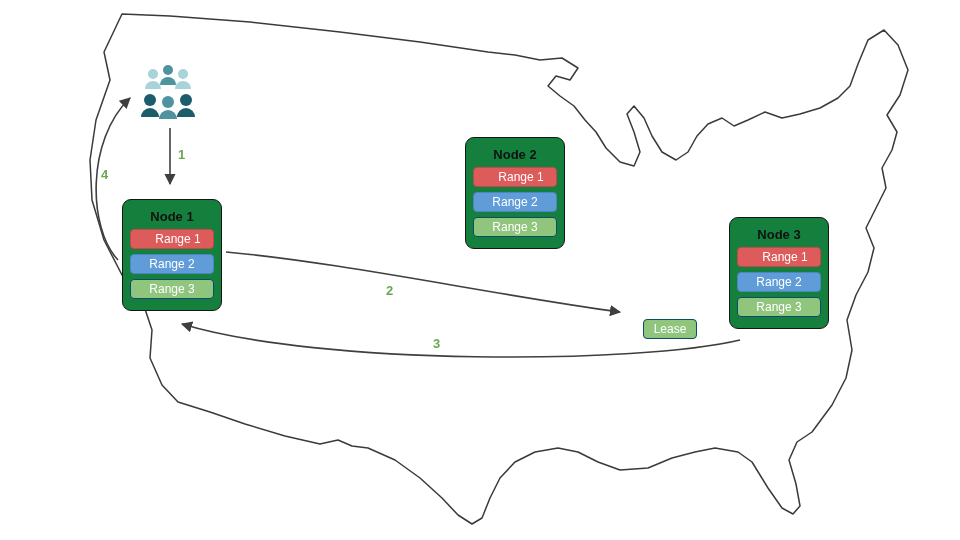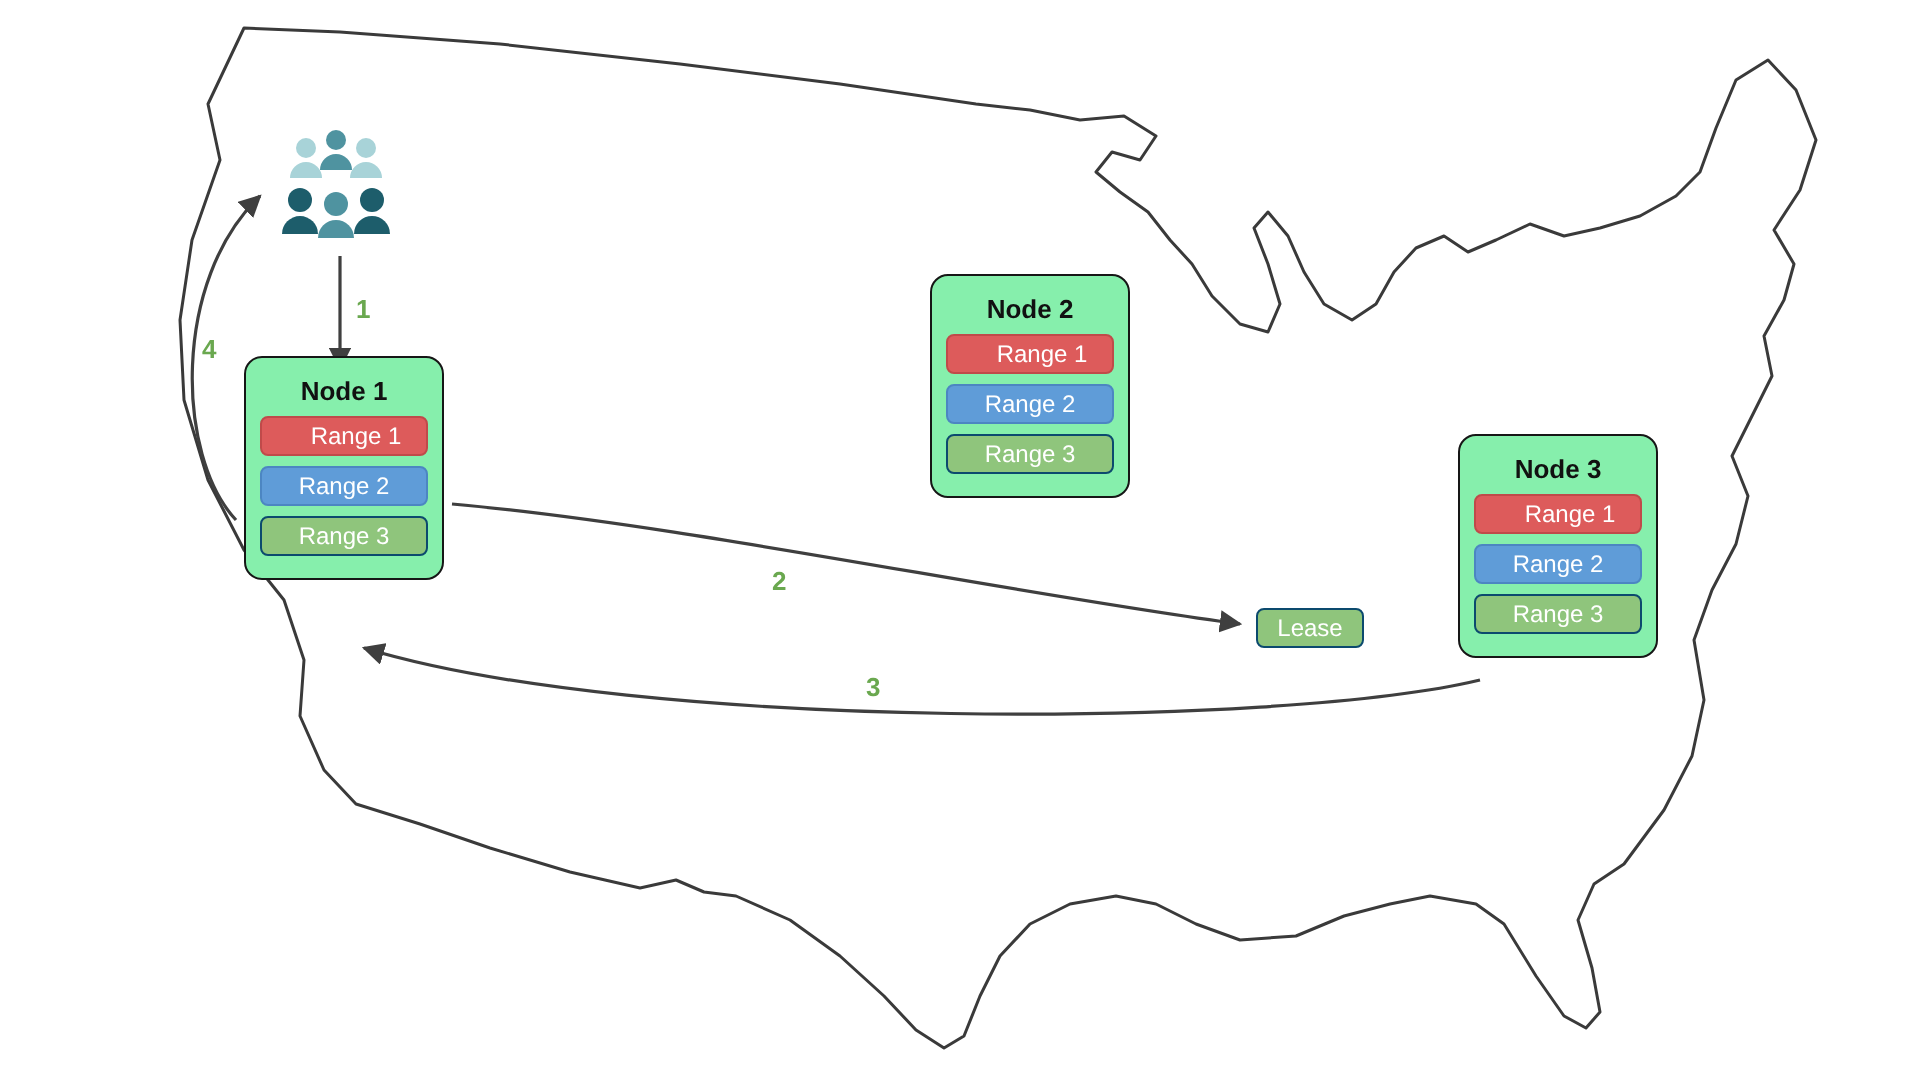--- a/index.html
+++ b/index.html
@@ -2,43 +2,43 @@
 <html><head>
 <meta charset="utf-8">
 <style>
   html,body{margin:0;padding:0;background:#ffffff;}
   #stage{
     position:relative;width:960px;height:540px;background:#ffffff;overflow:hidden;
     font-family:"Liberation Sans", sans-serif;
   }
   #diagram-svg{position:absolute;left:0;top:0;z-index:1;}
   .node{
-    position:absolute;background:#86efac;border:1.6px solid #161616;border-radius:9px;
+    position:absolute;background:#15803d;border:1.6px solid #161616;border-radius:9px;
     width:100px;padding:9px 0 11px;text-align:center;z-index:2;box-sizing:border-box;
   }
   .node-title{font-weight:bold;font-size:13px;color:#111;margin-bottom:3px;}
   .badge{
     width:84px;height:20px;line-height:19px;border-radius:4px;color:#fff;
     font-size:12px;text-align:center;margin:5px auto 0;box-sizing:border-box;
   }
   .badge.red{background:#dd5b5b;border:1px solid #c04a4a;padding-left:12px;}
   .badge.blue{background:#5f9cd8;border:1px solid #4c86c2;text-align:center;}
   .badge.green{background:#8fc57c;border:1px solid #0c4a6e;}
   .lease{
     position:absolute;left:628px;top:304px;width:54px;height:20px;line-height:19px;
-    margin:0;z-index:2;
+    margin:15px;z-index:2;
   }
   .step{
     position:absolute;color:#6aa84f;font-weight:bold;font-size:13px;z-index:3;
   }
   #step-1{left:178px;top:147px;}
   #step-2{left:386px;top:283px;}
   #step-3{left:433px;top:336px;}
   #step-4{left:101px;top:167px;}
-  #node-1{left:122px;top:178px;}
+  #node-1{left:122px;top:199px;}
   #node-2{left:465px;top:137px;}
   #node-3{left:689px;top:217px;margin-left:40px;}
 </style>
 </head>
 <body>
 
 <div id="stage">
 
   <svg id="diagram-svg" width="960" height="540" viewBox="0 0 960 540">
     <defs>

